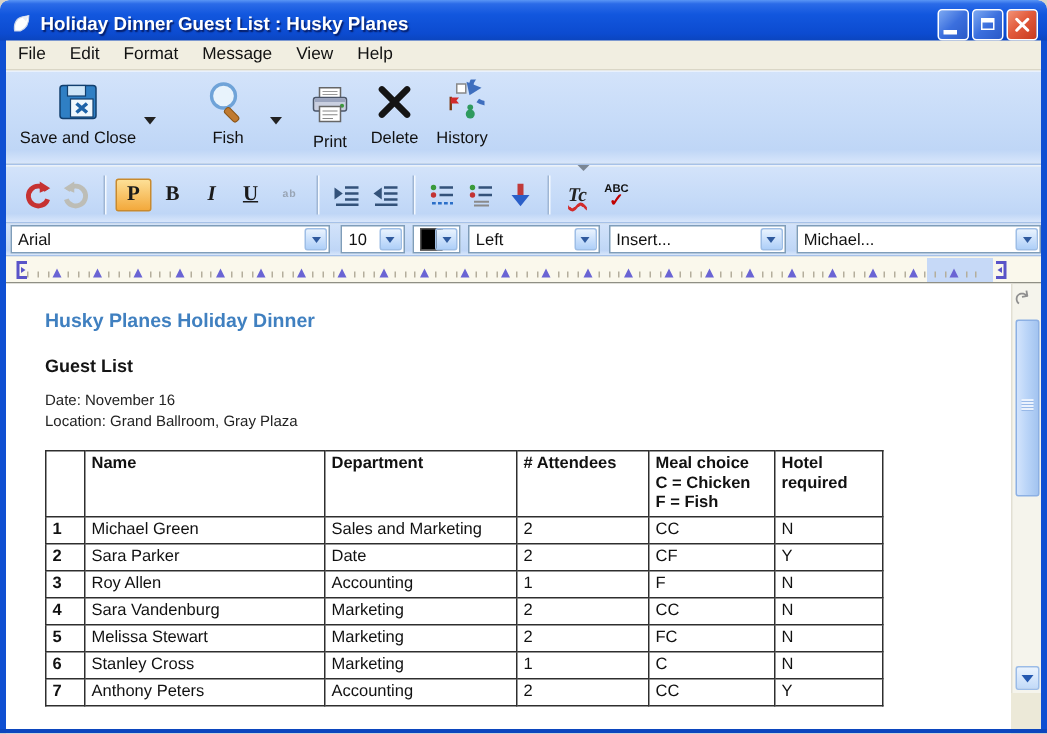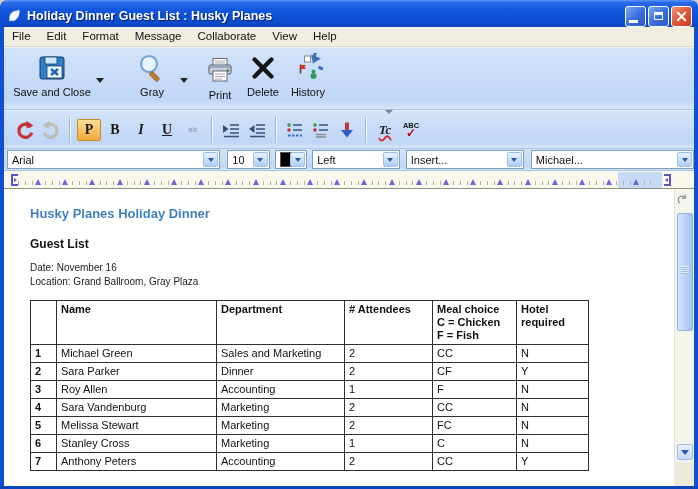--- a/index.html
+++ b/index.html
@@ -139,21 +139,20 @@
           </svg>
       </div>
     </div>
   </div>
 
   <div class="menubar">
     <span class="menu-item">File</span>
     <span class="menu-item">Edit</span>
     <span class="menu-item">Format</span>
     <span class="menu-item">Message</span>
-    <span class="menu-item">Collaborate</span>
     <span class="menu-item">View</span>
     <span class="menu-item">Help</span>
   </div>
 
   <div class="toolbar tb-actions">
     <div class="tb-btn" style="margin-left:6px;width:84px;">
       <span class="tb-ico">
         <svg width="30" height="30" viewBox="0 0 30 30">
             <rect x="3" y="4" width="24" height="22" rx="2" fill="#2F7FC4" stroke="#123F6E"></rect>
             <rect x="8" y="4" width="12" height="7" fill="#CFE6F8" stroke="#123F6E" stroke-width="0.8"></rect>
@@ -164,21 +163,21 @@
       <span class="tb-label">Save and Close</span>
     </div>
     <div class="dd-arrow" style="margin-left:2px;"></div>
     <div class="tb-btn" style="margin-left:24px;width:48px;">
       <span class="tb-ico">
         <svg width="30" height="30" viewBox="0 0 30 30">
             <circle cx="12" cy="11" r="8" fill="#E8F3FC" stroke="#6FA3D8" stroke-width="2.2"></circle>
             <rect x="14" y="19.2" width="11" height="4.6" rx="1.8" transform="rotate(45 16 20)" fill="#C07A30" stroke="#8A5518" stroke-width="0.7"></rect>
           </svg>
       </span>
-      <span class="tb-label">Gray</span>
+      <span class="tb-label">Fish</span>
     </div>
     <div class="dd-arrow" style="margin-left:4px;"></div>
     <div class="tb-btn" style="margin-left:10px;width:44px;justify-content:center;">
       <span class="tb-ico">
         <svg width="30" height="30" viewBox="0 0 30 30">
             <rect x="8" y="2.5" width="14" height="8" fill="#fff" stroke="#666"></rect>
             <path d="M10 5 h10 M10 7 h10" stroke="#999" stroke-width="0.8"></path>
             <rect x="4" y="9" width="22" height="9" rx="1.5" fill="#C9CFE0" stroke="#4A5568"></rect>
             <rect x="5" y="9.5" width="20" height="2.5" fill="#9AA4BE"></rect>
             <circle cx="23" cy="14.5" r="1.4" fill="#3C9A3C"></circle>
@@ -471,21 +470,21 @@
             <td class="rownum">1</td>
             <td>Michael Green</td>
             <td>Sales and Marketing</td>
             <td>2</td>
             <td>CC</td>
             <td>N</td>
           </tr>
           <tr>
             <td class="rownum">2</td>
             <td>Sara Parker</td>
-            <td>Dinner</td>
+            <td>Date</td>
             <td>2</td>
             <td>CF</td>
             <td>Y</td>
           </tr>
           <tr>
             <td class="rownum">3</td>
             <td>Roy Allen</td>
             <td>Accounting</td>
             <td>1</td>
             <td>F</td>

